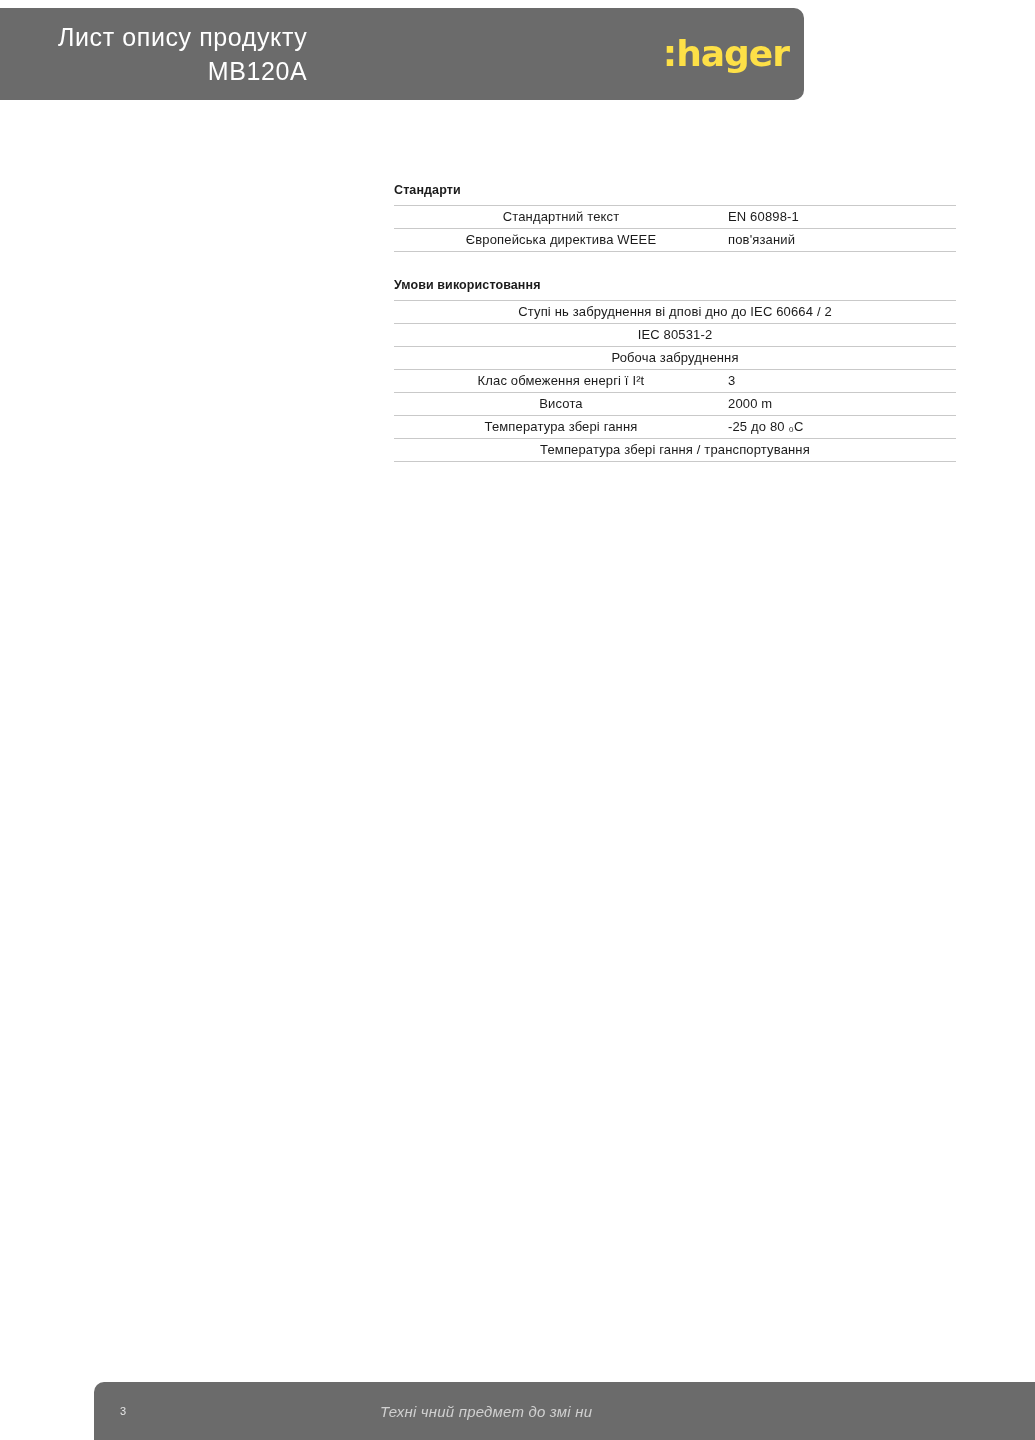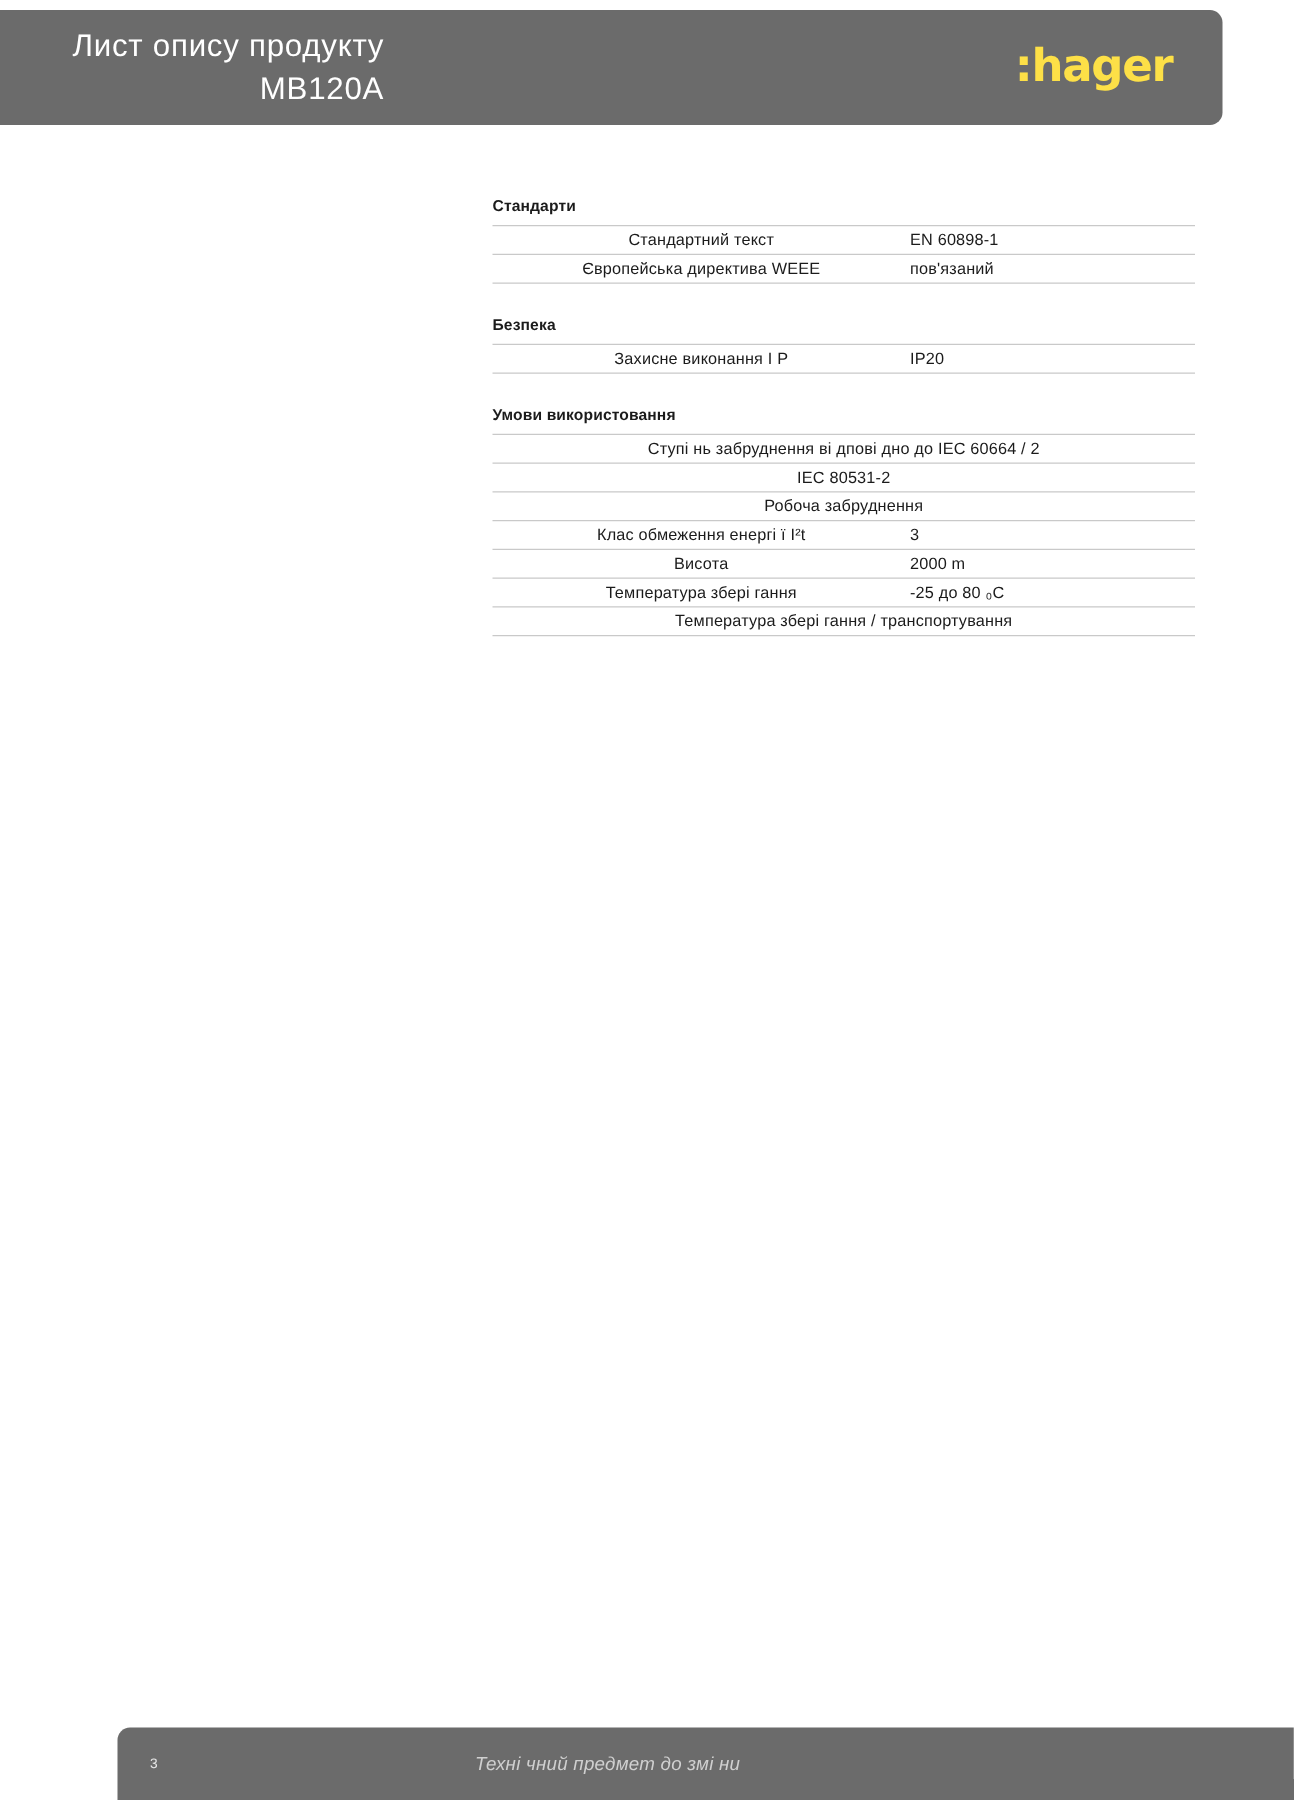--- a/index.html
+++ b/index.html
@@ -14,30 +14,30 @@
     font-family: "Liberation Sans", sans-serif;
     color: #1b1b1b;
     overflow: hidden;
   }
 
   
   .header {
     position: absolute;
     left: 0;
     top: 8px;
-    width: 978px;
+    width: 804px;
     height: 92px;
     background: #6b6b6b;
     border-top-right-radius: 10px;
     border-bottom-right-radius: 10px;
     display: flex;
     align-items: center;
     justify-content: space-between;
     box-sizing: border-box;
-    padding: 0 40px 0 58px;
+    padding: 0 15px 0 58px;
   }
   .header-titles {
     display: flex;
     flex-direction: column;
     justify-content: center;
     color: #ffffff;
   }
   .header-title {
     font-size: 25px;
     font-weight: 400;
@@ -60,21 +60,21 @@
     letter-spacing: -1px;
     line-height: 40px;
     font-family: "DejaVu Sans", sans-serif;
     white-space: nowrap;
   }
 
   
   .content {
     position: absolute;
     left: 394px;
-    top: 158px;
+    top: 183px;
     width: 562px;
   }
 
   .section {
     margin-bottom: 26px;
   }
   .section:last-child {
     margin-bottom: 16px;
   }
   .section-title {
@@ -162,29 +162,20 @@
         <div class="row-label">Стандартний текст</div>
         <div class="row-value">EN 60898-1</div>
       </div>
       <div class="row">
         <div class="row-label">Європейська директива WEEE</div>
         <div class="row-value">пов'язаний</div>
       </div>
     </div>
   </div>
 
-  <div class="section">
-    <div class="section-title">Безпека</div>
-    <div class="rows">
-      <div class="row">
-        <div class="row-label">Захисне виконання I P</div>
-        <div class="row-value">IP20</div>
-      </div>
-    </div>
-  </div>
 
   <div class="section">
     <div class="section-title">Умови використовання</div>
     <div class="rows">
       <div class="row">
         <div class="row-label wide">Ступі нь забруднення ві дповi дно до IEC 60664 / 2</div>
       </div>
       <div class="row">
         <div class="row-label wide">IEC 80531-2</div>
       </div>

